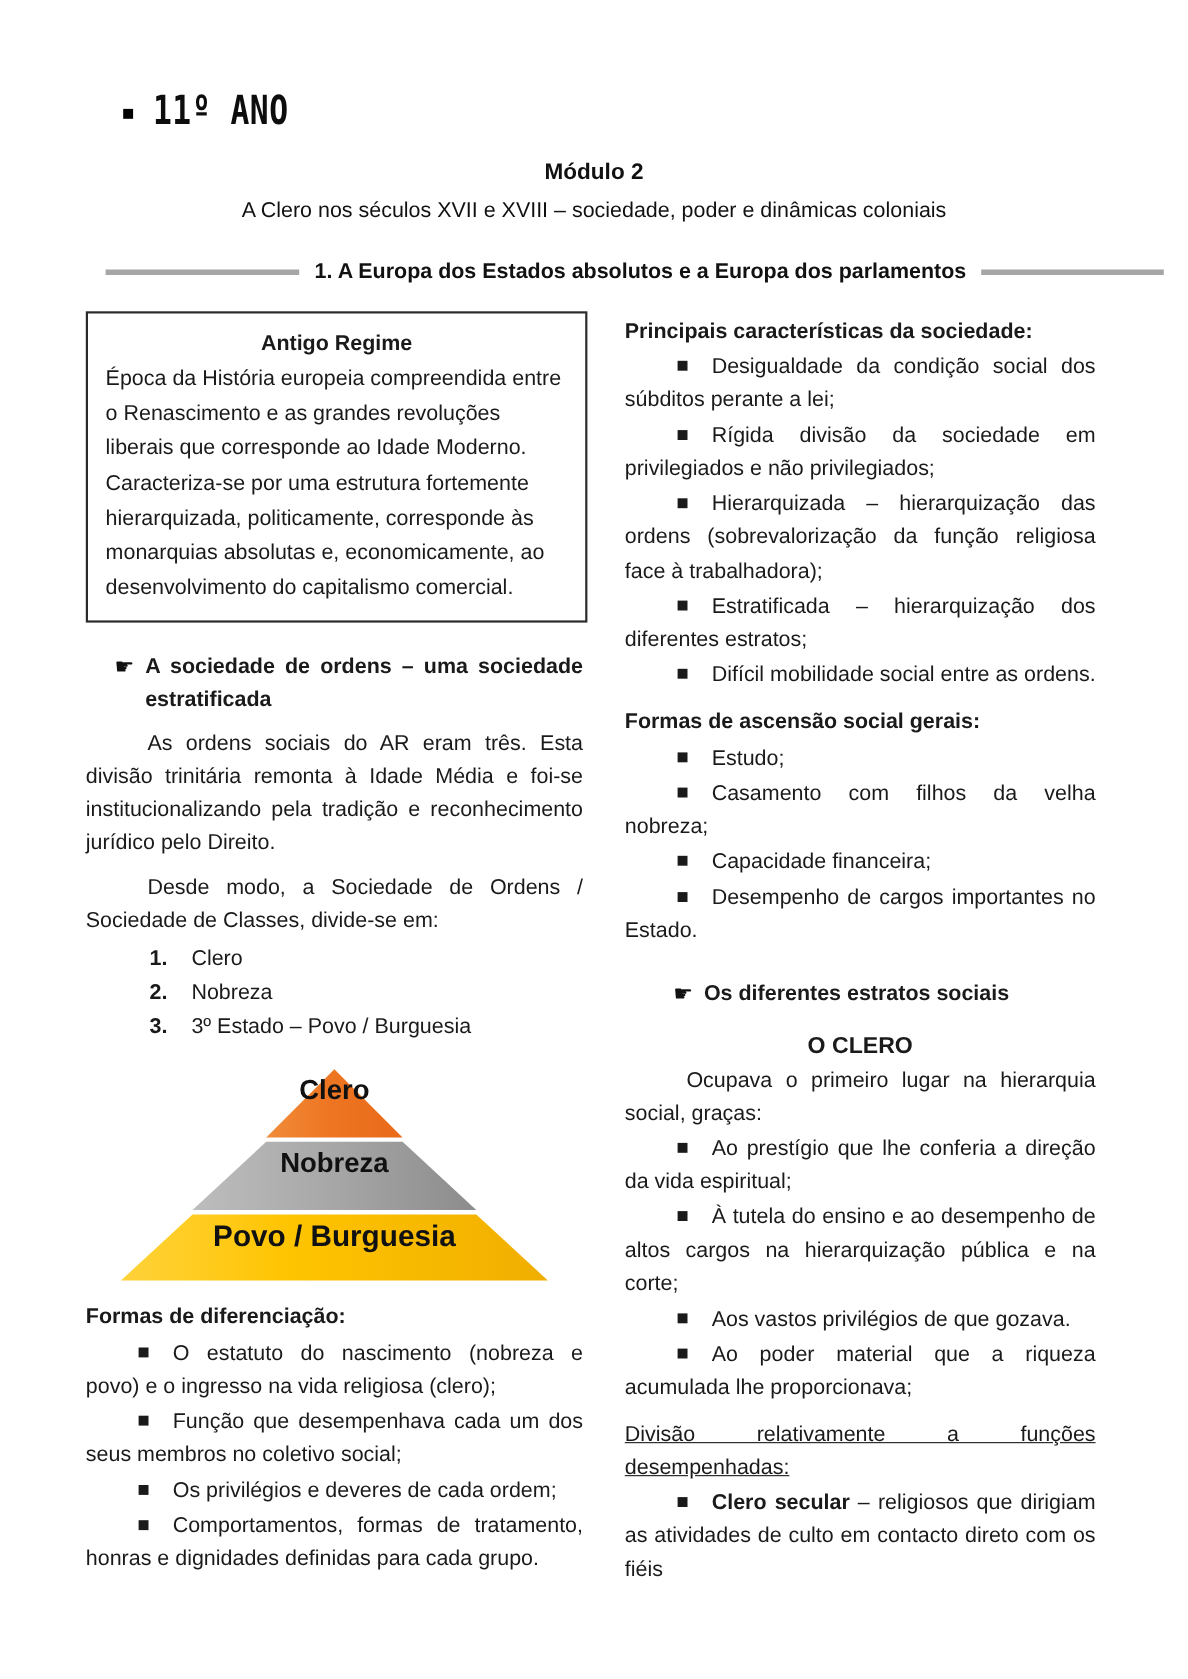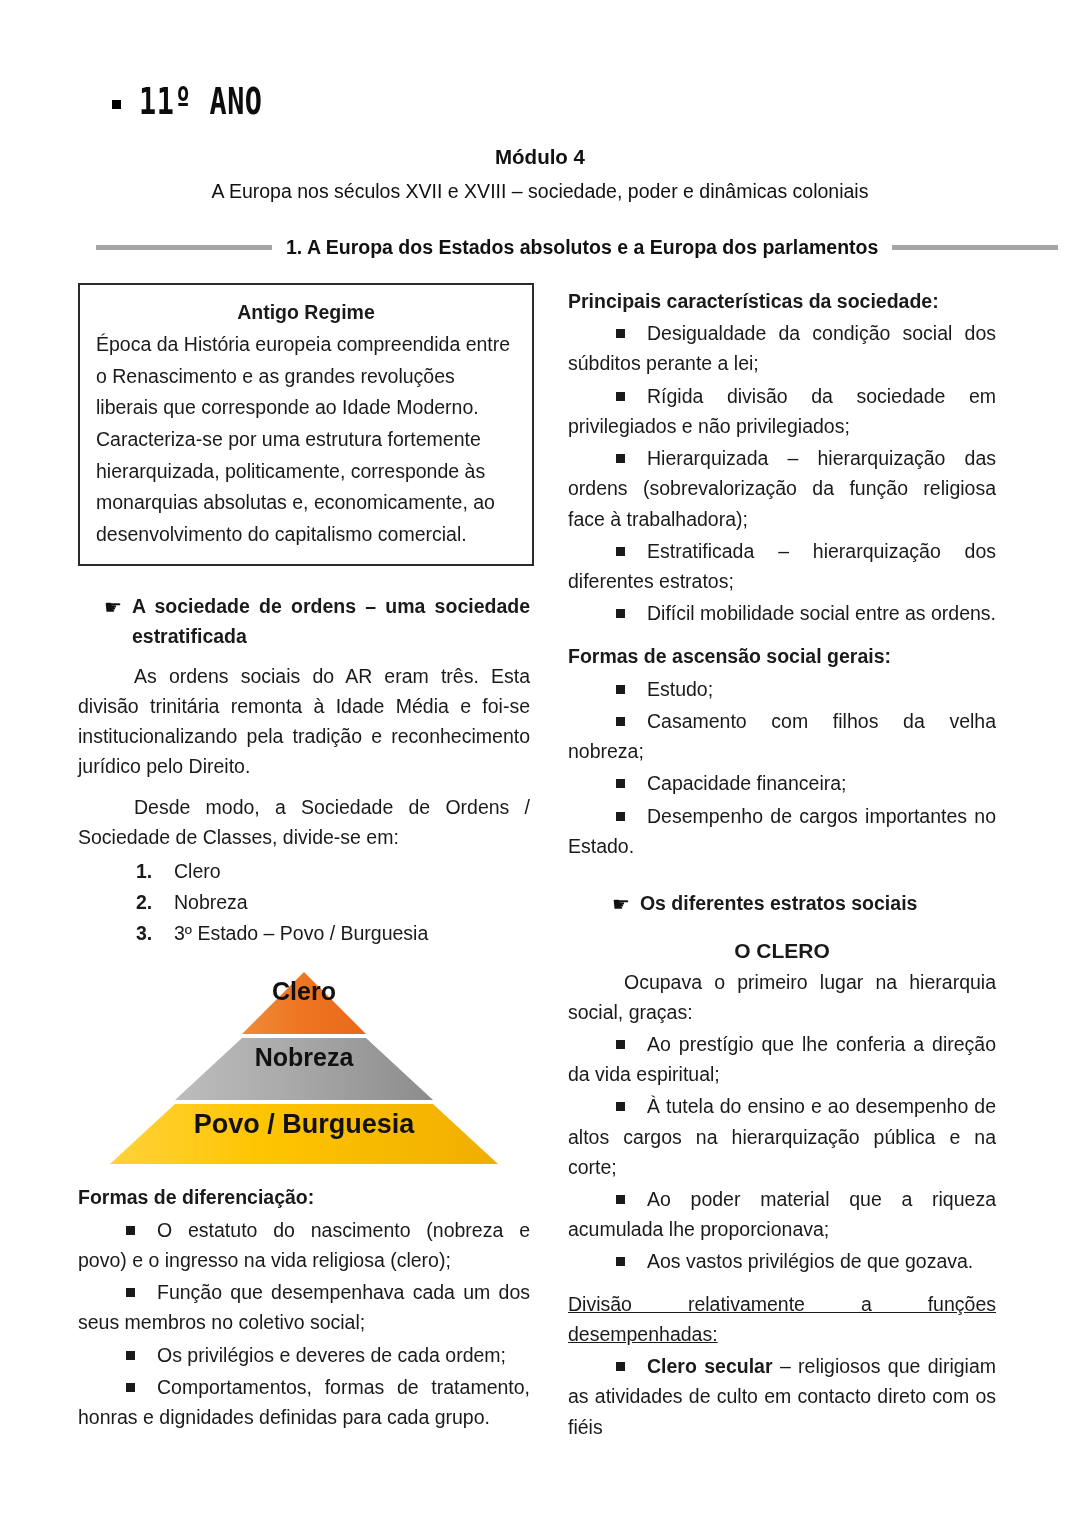--- a/index.html
+++ b/index.html
@@ -260,22 +260,22 @@
 </head>
 <body>
 
 <div class="page">
 
   <div class="year-line">
     <span class="year-bullet"></span>
     <span class="year-text">11º ANO</span>
   </div>
 
-  <div class="modulo">Módulo 4</div>
-  <div class="modulo-sub">A Europa nos séculos XVII e XVIII – sociedade, poder e dinâmicas coloniais</div>
+  <div class="modulo">Módulo 2</div>
+  <div class="modulo-sub">A Clero nos séculos XVII e XVIII – sociedade, poder e dinâmicas coloniais</div>
 
   <div class="section-head">
     <span class="rule-left"></span>
     <span class="section-title">1. A Europa dos Estados absolutos e a Europa dos parlamentos</span>
     <span class="rule-right"></span>
   </div>
 
   <div class="col-left">
 
     <div class="defbox">
@@ -366,22 +366,22 @@
       <span class="h-icon-text" style="text-align:left;">Os diferentes estratos sociais</span>
     </div>
 
     <div class="centerhead">O CLERO</div>
 
     <p class="body tight">Ocupava o primeiro lugar na hierarquia social, graças:</p>
 
     <ul class="sq">
       <li><span class="bullet"></span><span>Ao prestígio que lhe conferia a direção da vida espiritual;</span></li>
       <li><span class="bullet"></span><span>À tutela do ensino e ao desempenho de altos cargos na hierarquização pública e na corte;</span></li>
+      <li><span class="bullet"></span><span>Aos vastos privilégios de que gozava.</span></li>
       <li><span class="bullet"></span><span>Ao poder material que a riqueza acumulada lhe proporcionava;</span></li>
-      <li><span class="bullet"></span><span>Aos vastos privilégios de que gozava.</span></li>
     </ul>
 
     <p class="underlined-just lastline">Divisão relativamente a funções desempenhadas:</p>
 
     <ul class="sq">
       <li>
         <span class="bullet"></span><span class="bold">Clero secular</span><span> – religiosos que dirigiam as atividades de culto em contacto direto com os fiéis</span>
       </li>
     </ul>
 

